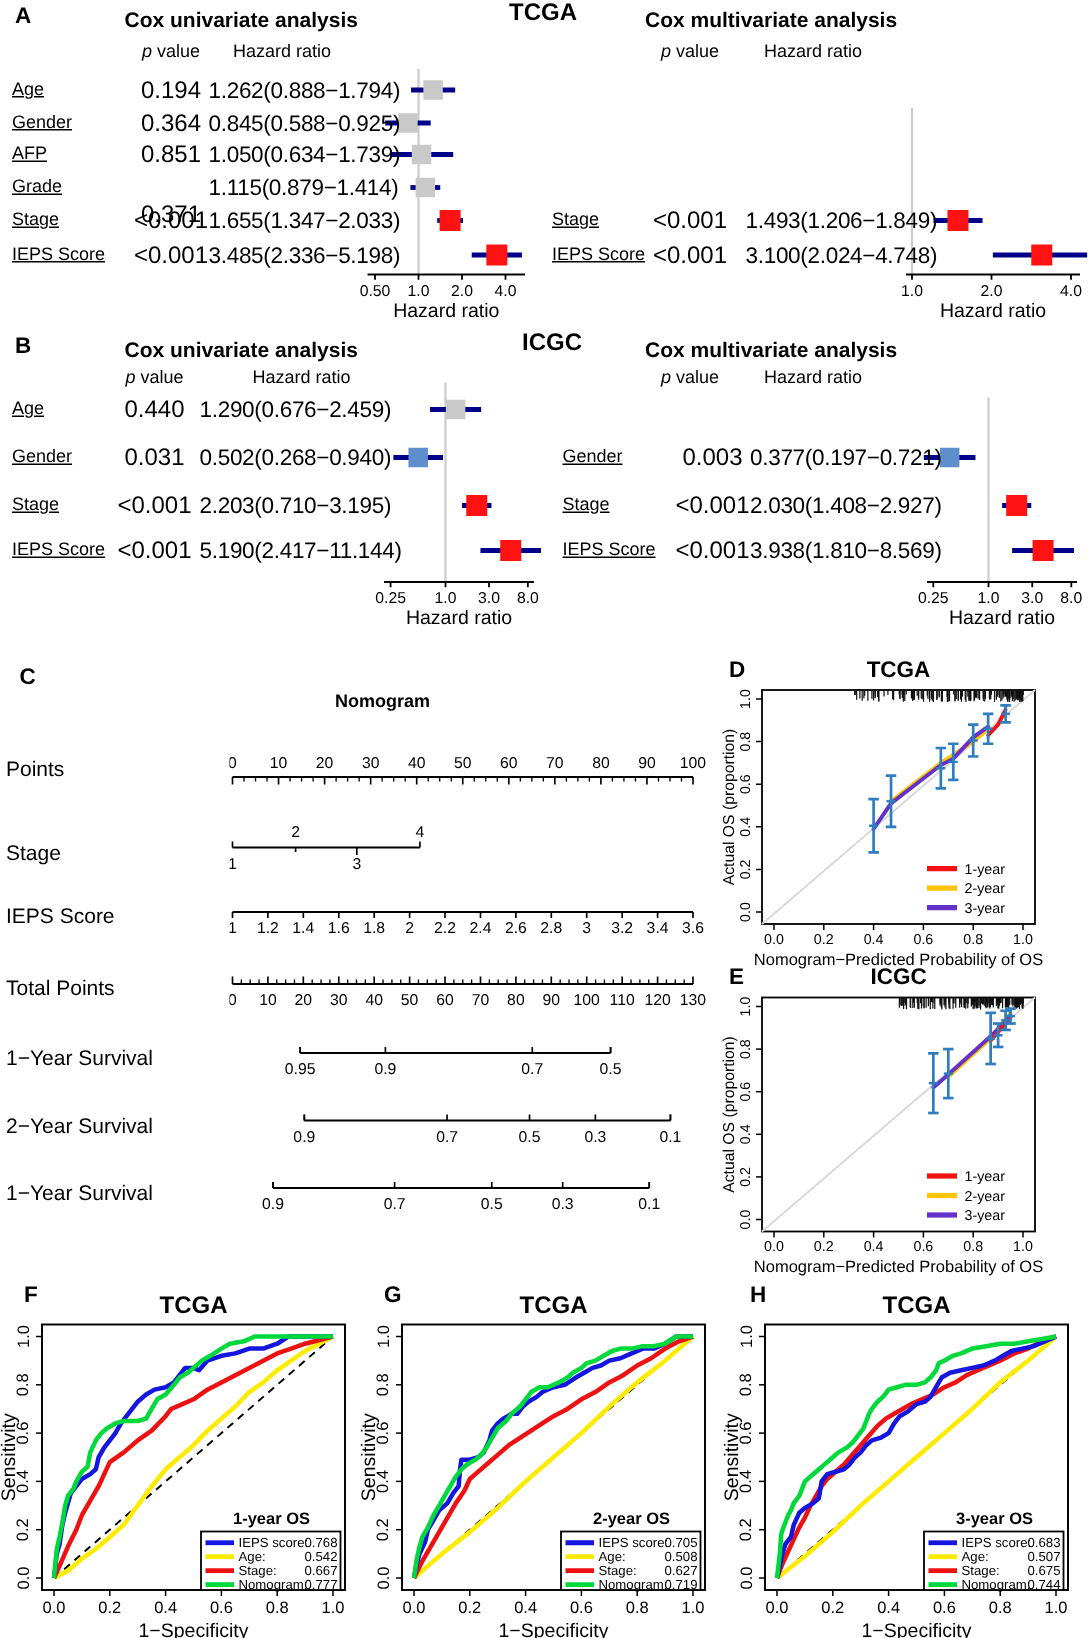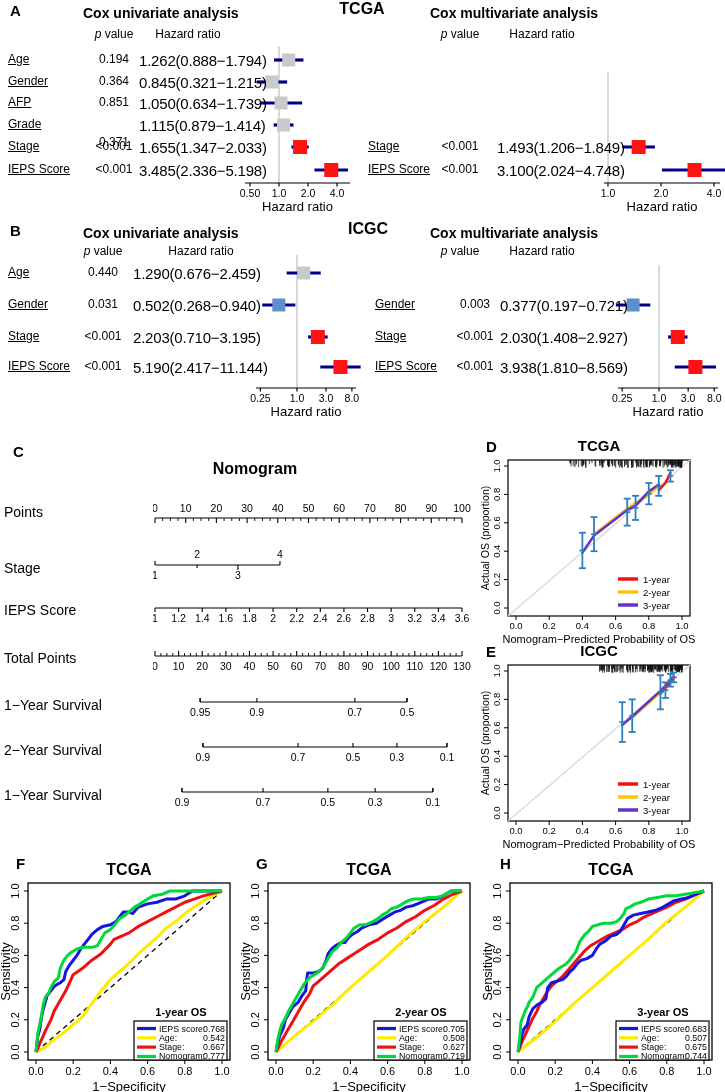--- a/index.html
+++ b/index.html
@@ -3,23 +3,23 @@
 <meta charset="utf-8">
 <style>
   html,body{margin:0;padding:0;background:#fff;}
   #figure{position:relative;width:725px;height:1092px;background:#ffffff;
           font-family:"Liberation Sans",sans-serif;color:#000;overflow:hidden;}
   .letter{position:absolute;font-weight:bold;font-size:15px;}
   .ds-title{position:absolute;font-weight:bold;font-size:16px;text-align:center;width:100px;}
   .sub-title{position:absolute;font-weight:bold;font-size:14px;white-space:nowrap;}
   .hdr{position:absolute;font-size:12px;text-align:center;white-space:nowrap;}
   .rowlabel{position:absolute;font-size:12px;white-space:nowrap;text-decoration:underline;}
-  .rowp{position:absolute;font-size:12px;text-align:center;width:64px;white-space:nowrap;}
+  .rowp{position:absolute;font-size:16px;text-align:center;width:64px;white-space:nowrap;}
   .rowci{position:absolute;font-size:15px;white-space:nowrap;letter-spacing:-0.2px;}
-  .nomo-title{position:absolute;font-weight:bold;font-size:16px;text-align:center;width:150px;}
+  .nomo-title{position:absolute;font-weight:bold;font-size:12px;text-align:center;width:150px;}
   .nlab{position:absolute;font-size:14px;white-space:nowrap;}
   svg{position:absolute;overflow:hidden;}
 </style>
 </head>
 <body>
 
 <div id="figure">
 
   <div class="letter" style="left:10px;top:2px">A</div>
   <div class="ds-title" style="left:312px;top:0">TCGA</div>
@@ -975,21 +975,21 @@
       <text x="159" y="214.4" font-size="8.8" text-anchor="start" fill="#000" font-family="&quot;Liberation Sans&quot;, sans-serif">Nomogram:</text>
       <text x="225" y="214.4" font-size="8.8" text-anchor="end" fill="#000" font-family="&quot;Liberation Sans&quot;, sans-serif">0.744</text>
     </svg>
 
   <div id="forest-rows">
       <div class="rowlabel" style="left:8px;top:52px">Age</div>
       <div class="rowp" style="left:82px;top:52px">0.194</div>
       <div class="rowci" style="left:139px;top:52px">1.262(0.888−1.794)</div>
       <div class="rowlabel" style="left:8px;top:74px">Gender</div>
       <div class="rowp" style="left:82px;top:74px">0.364</div>
-      <div class="rowci" style="left:139px;top:74px">0.845(0.321−1.215)</div>
+      <div class="rowci" style="left:139px;top:74px">0.845(0.588−0.925)</div>
       <div class="rowlabel" style="left:8px;top:95px">AFP</div>
       <div class="rowp" style="left:82px;top:95px">0.851</div>
       <div class="rowci" style="left:139px;top:95px">1.050(0.634−1.739)</div>
       <div class="rowlabel" style="left:8px;top:117px">Grade</div>
       <div class="rowp" style="left:82px;top:135px">0.371</div>
       <div class="rowci" style="left:139px;top:117px">1.115(0.879−1.414)</div>
       <div class="rowlabel" style="left:8px;top:139px">Stage</div>
       <div class="rowp" style="left:82px;top:139px">&lt;0.001</div>
       <div class="rowci" style="left:139px;top:139px">1.655(1.347−2.033)</div>
       <div class="rowlabel" style="left:8px;top:162px">IEPS Score</div>

